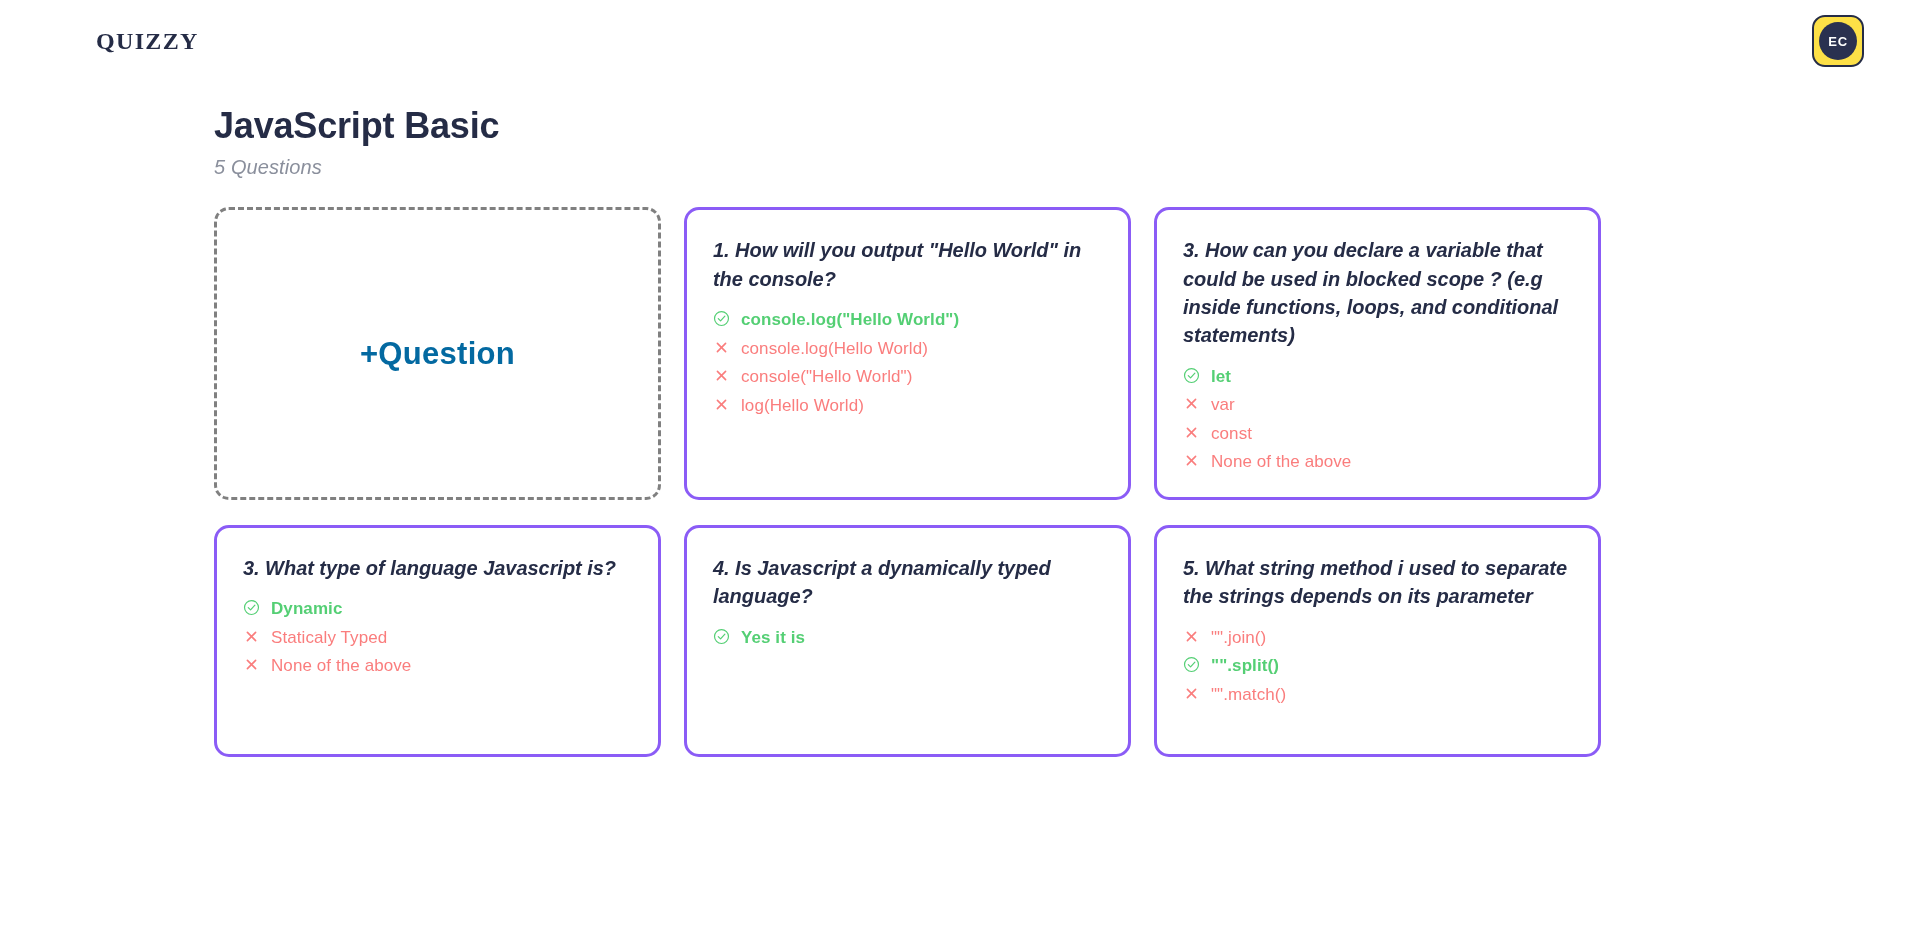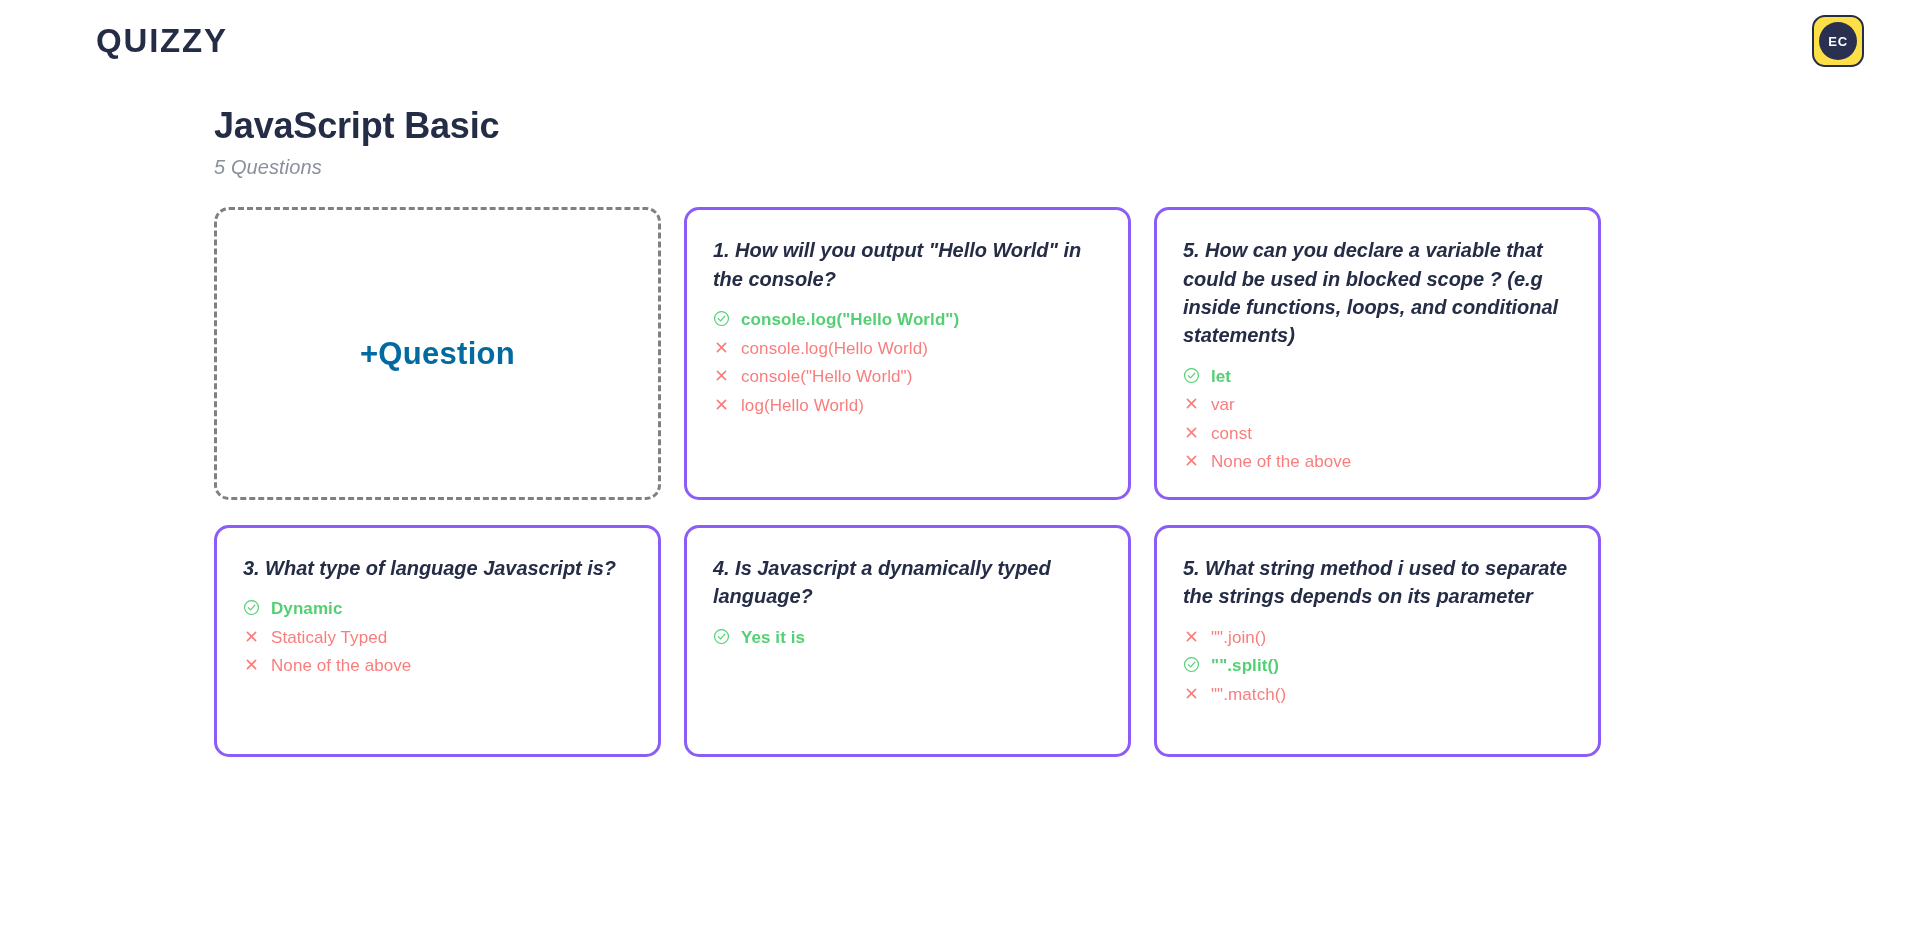--- a/index.html
+++ b/index.html
@@ -16,25 +16,25 @@
   
   .topbar {
     height: 82px;
     display: flex;
     align-items: center;
     justify-content: space-between;
     padding: 0 56px 0 96px;
   }
 
   .brand {
-    font-size: 33px;
+    font-size: 24px;
     font-weight: 700;
     letter-spacing: 0.055em;
     color: #252c46;
-    font-family: Liberation Sans, sans-serif;
+    font-family: Liberation Serif, serif;
   }
 
   .avatar-frame {
     width: 52px;
     height: 52px;
     border: 2px solid #252c46;
     border-radius: 13px;
     display: flex;
     align-items: center;
     justify-content: center;
@@ -204,21 +204,21 @@
         </div>
         <div class="answer incorrect">
           <svg class="answer-icon" viewBox="0 0 20 20" fill="none">
             <path d="M5.2 5.2 L14.8 14.8 M14.8 5.2 L5.2 14.8" stroke="#fa7d7d" stroke-width="1.9" stroke-linecap="round"></path>
           </svg>
           <span class="answer-label">log(Hello World)</span>
         </div>
       </div>
     </div>
     <div class="card">
-      <div class="question-text">5. How can you declare a variable that could be used in blocked scope ? (e.g inside functions, loops, and conditional statements)</div>
+      <div class="question-text">3. How can you declare a variable that could be used in blocked scope ? (e.g inside functions, loops, and conditional statements)</div>
       <div class="answers">
         <div class="answer correct">
           <svg class="answer-icon" viewBox="0 0 20 20" fill="none">
             <circle cx="10" cy="10" r="8.2" stroke="#54cf74" stroke-width="1.4"></circle>
             <path d="M6.2 10.2 L8.9 12.8 L14 7.3" stroke="#54cf74" stroke-width="1.4" stroke-linecap="round" stroke-linejoin="round"></path>
           </svg>
           <span class="answer-label">let</span>
         </div>
         <div class="answer incorrect">
           <svg class="answer-icon" viewBox="0 0 20 20" fill="none">

